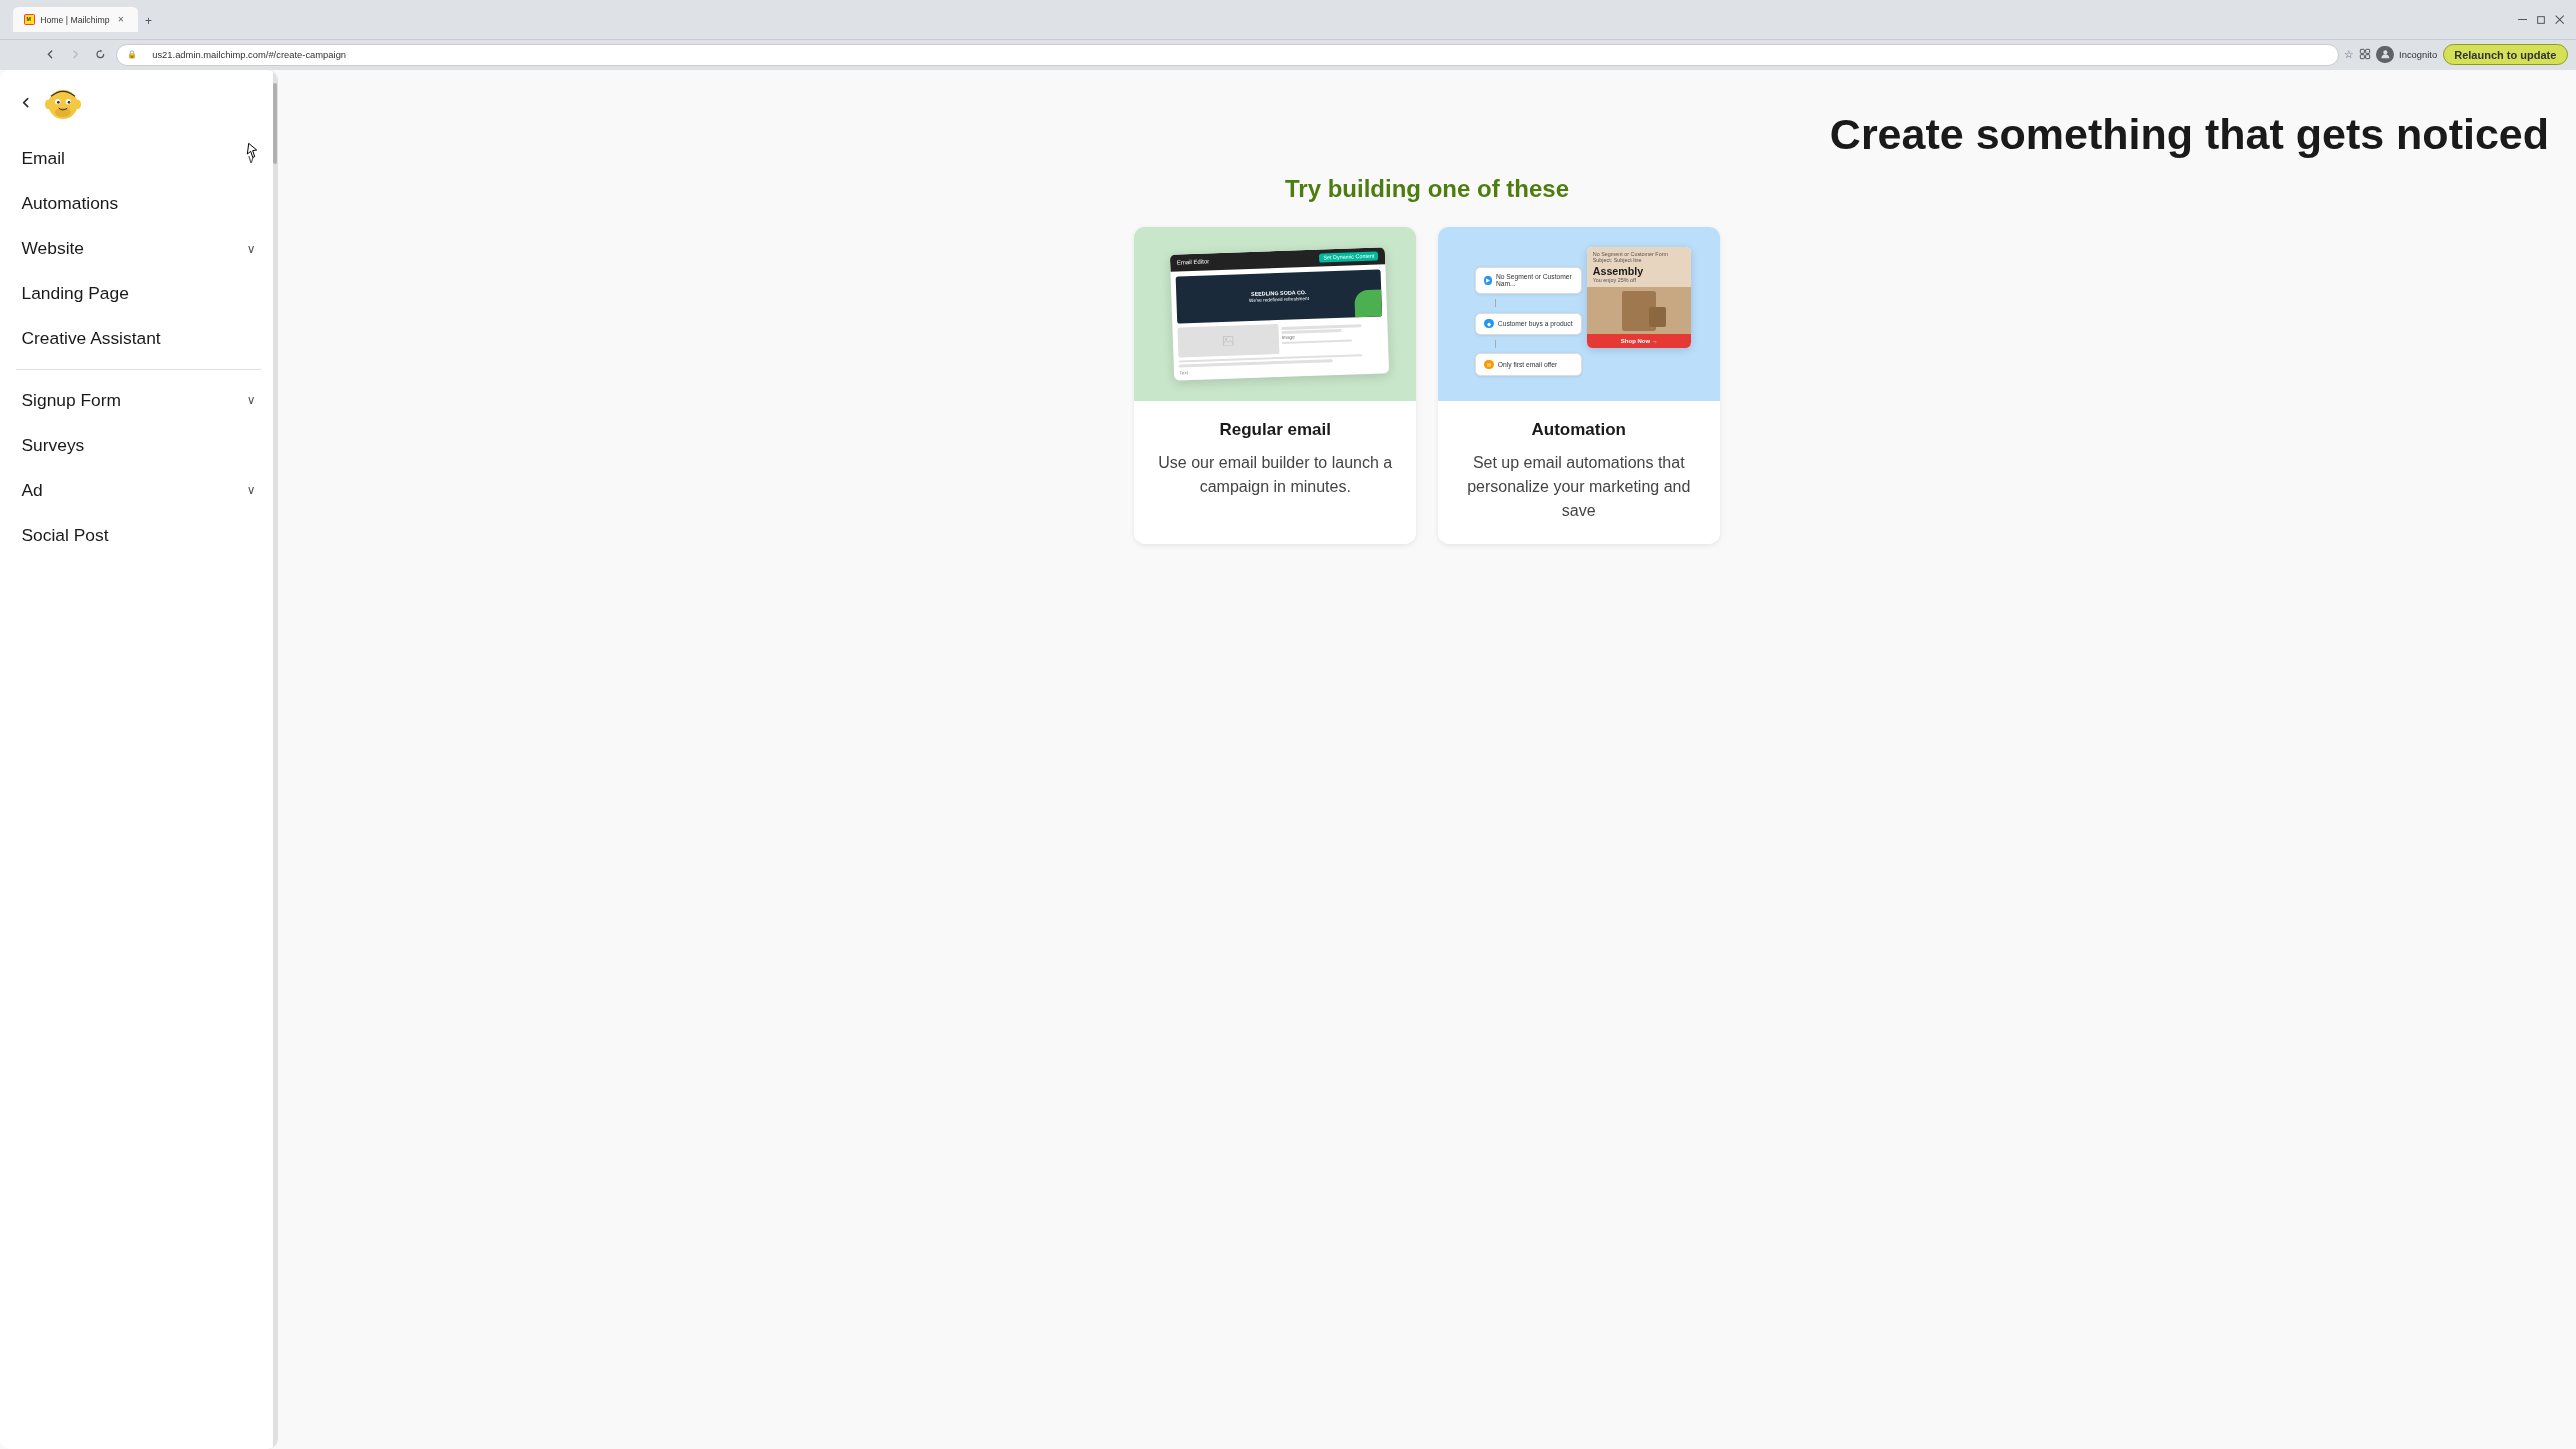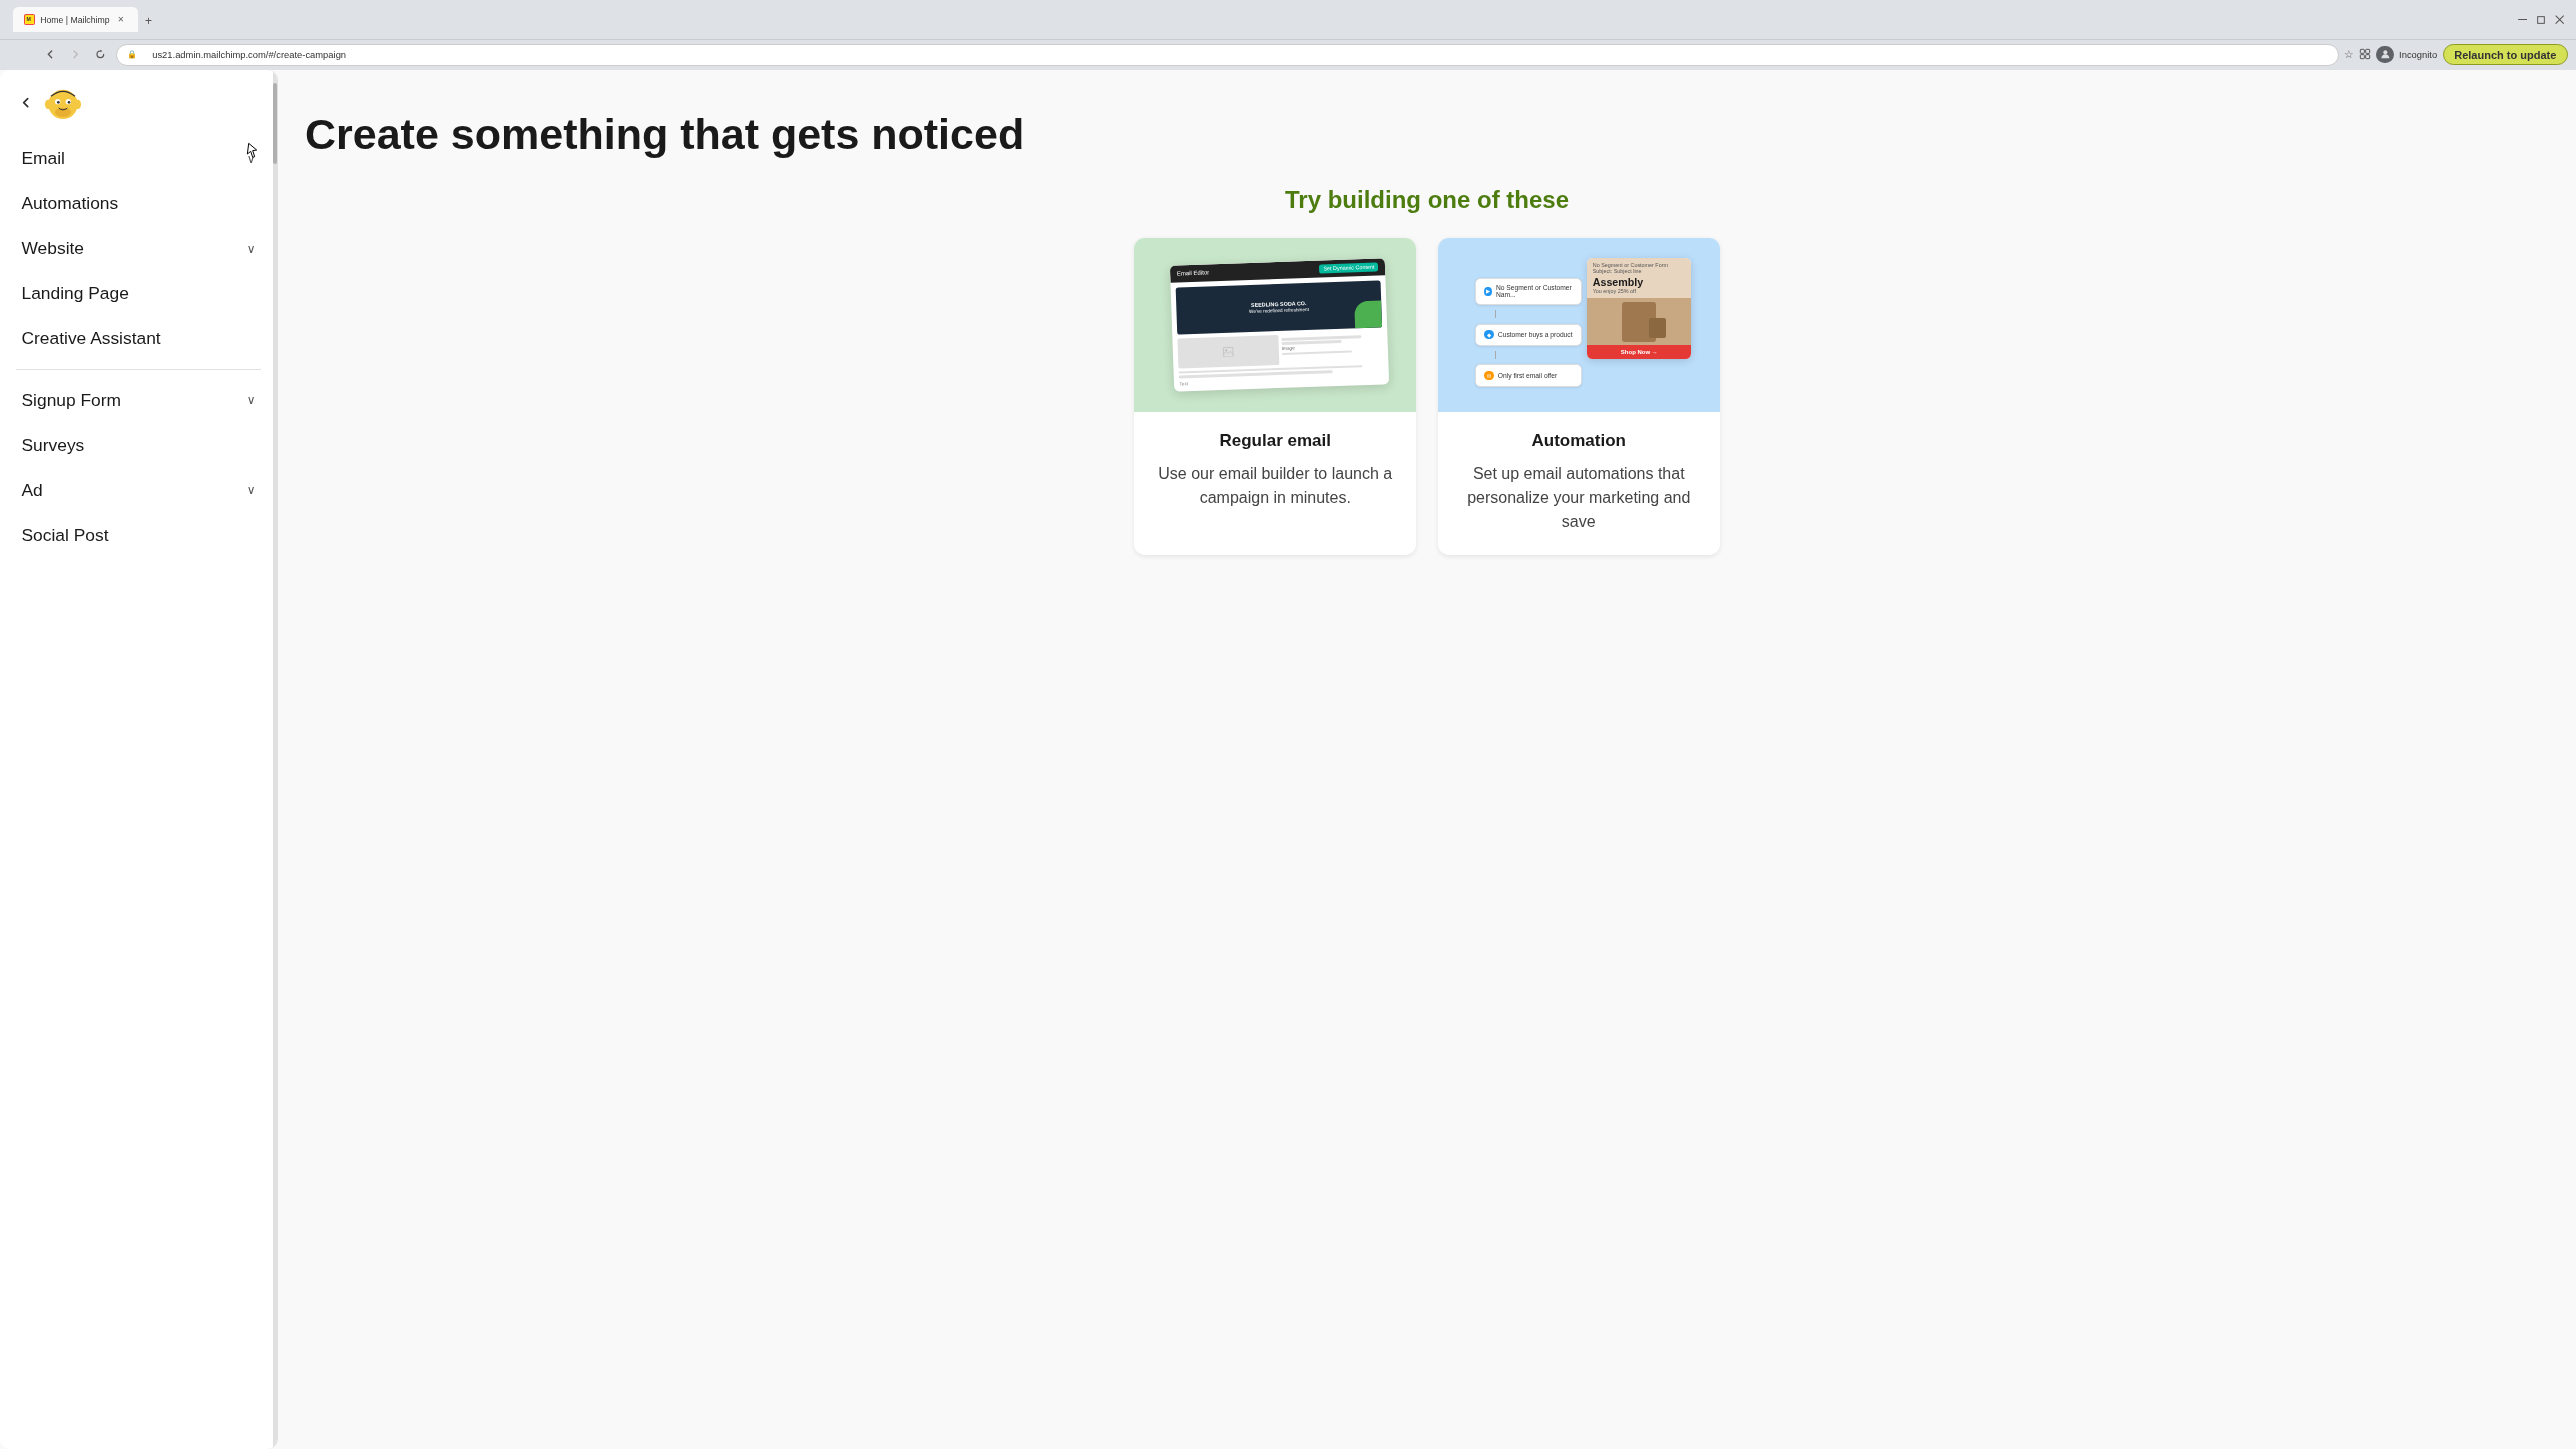--- a/index.html
+++ b/index.html
@@ -184,26 +184,26 @@
     }
 
     
     .main-content {
       flex: 1;
       overflow-y: auto;
       background: #f9f9f9;
       padding: 40px 27px 27px;
     }
     .hero-title {
-      text-align: left;
+      text-align: right;
       font-size: 43px;
       font-weight: 700;
       color: #1a1a1a;
       line-height: 1.15;
-      margin-bottom: 27px;
+      margin-bottom: 16px;
     }
     .divider-with-badge {
       display: flex;
       align-items: center;
       gap: 0;
       margin-bottom: 34px;
     }
     .divider-line {
       flex: 1;
       height: 0.7px;

